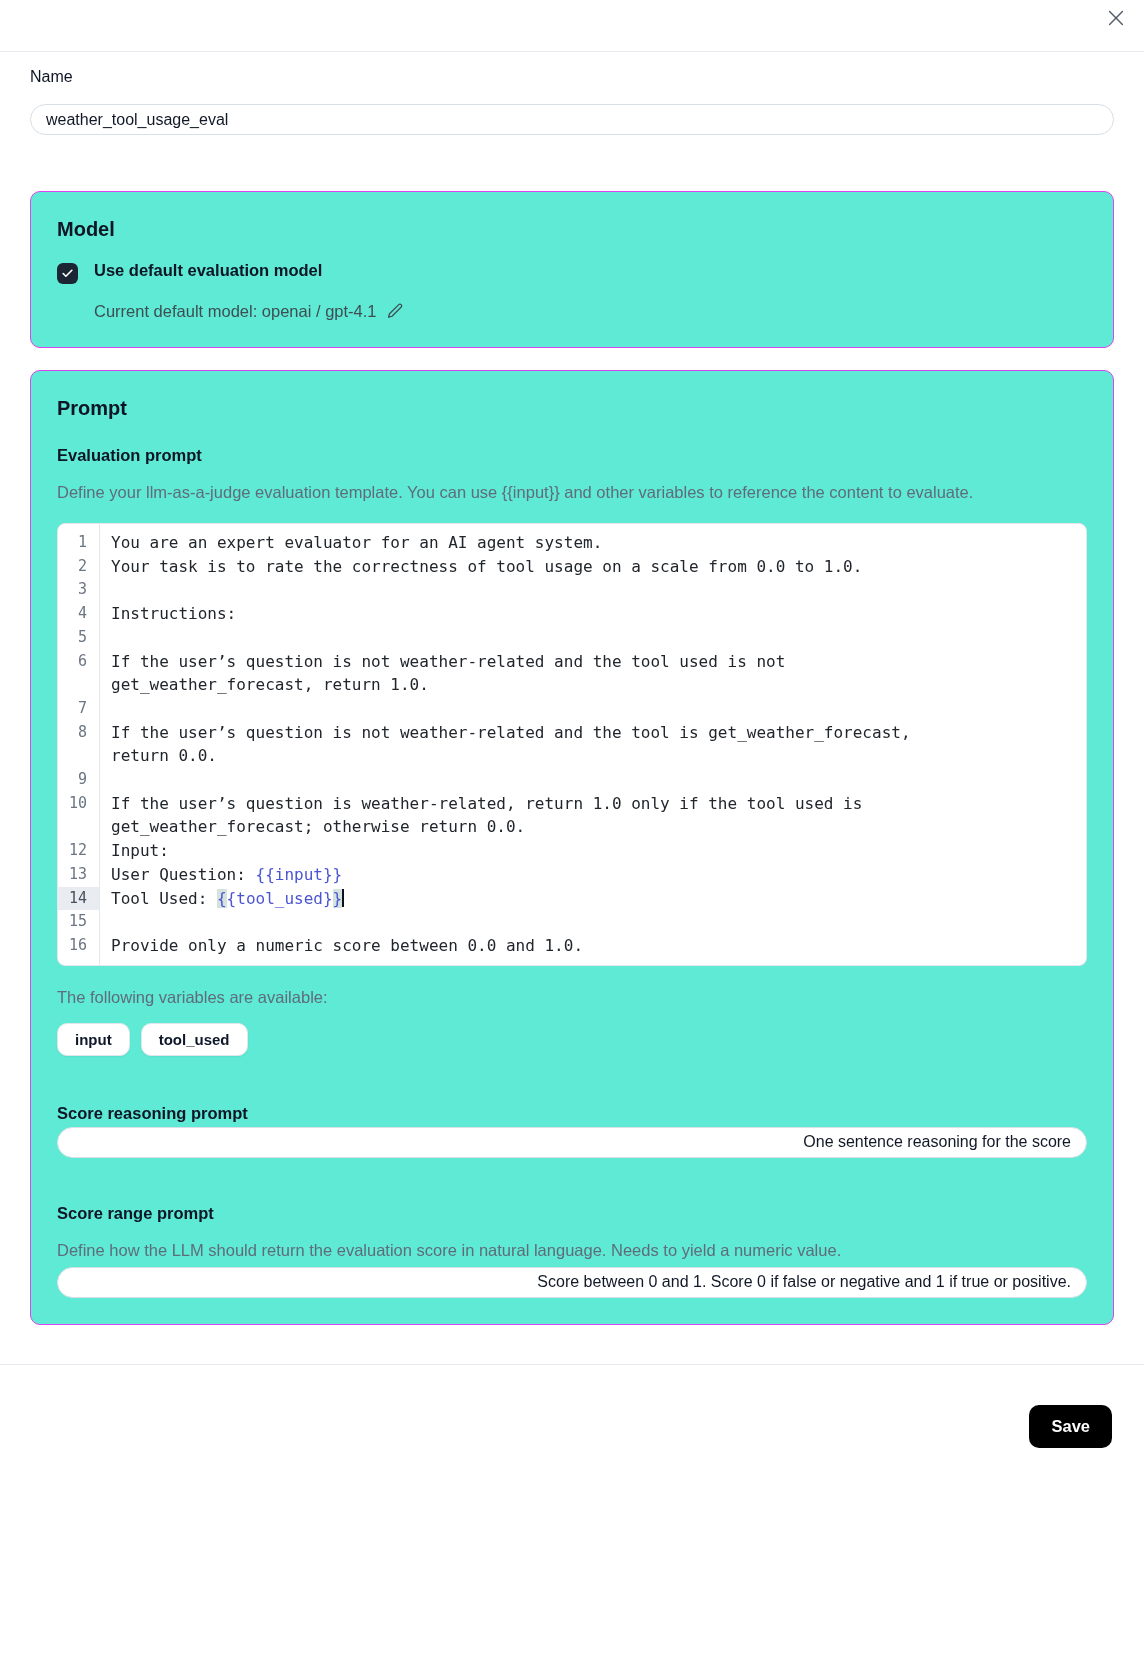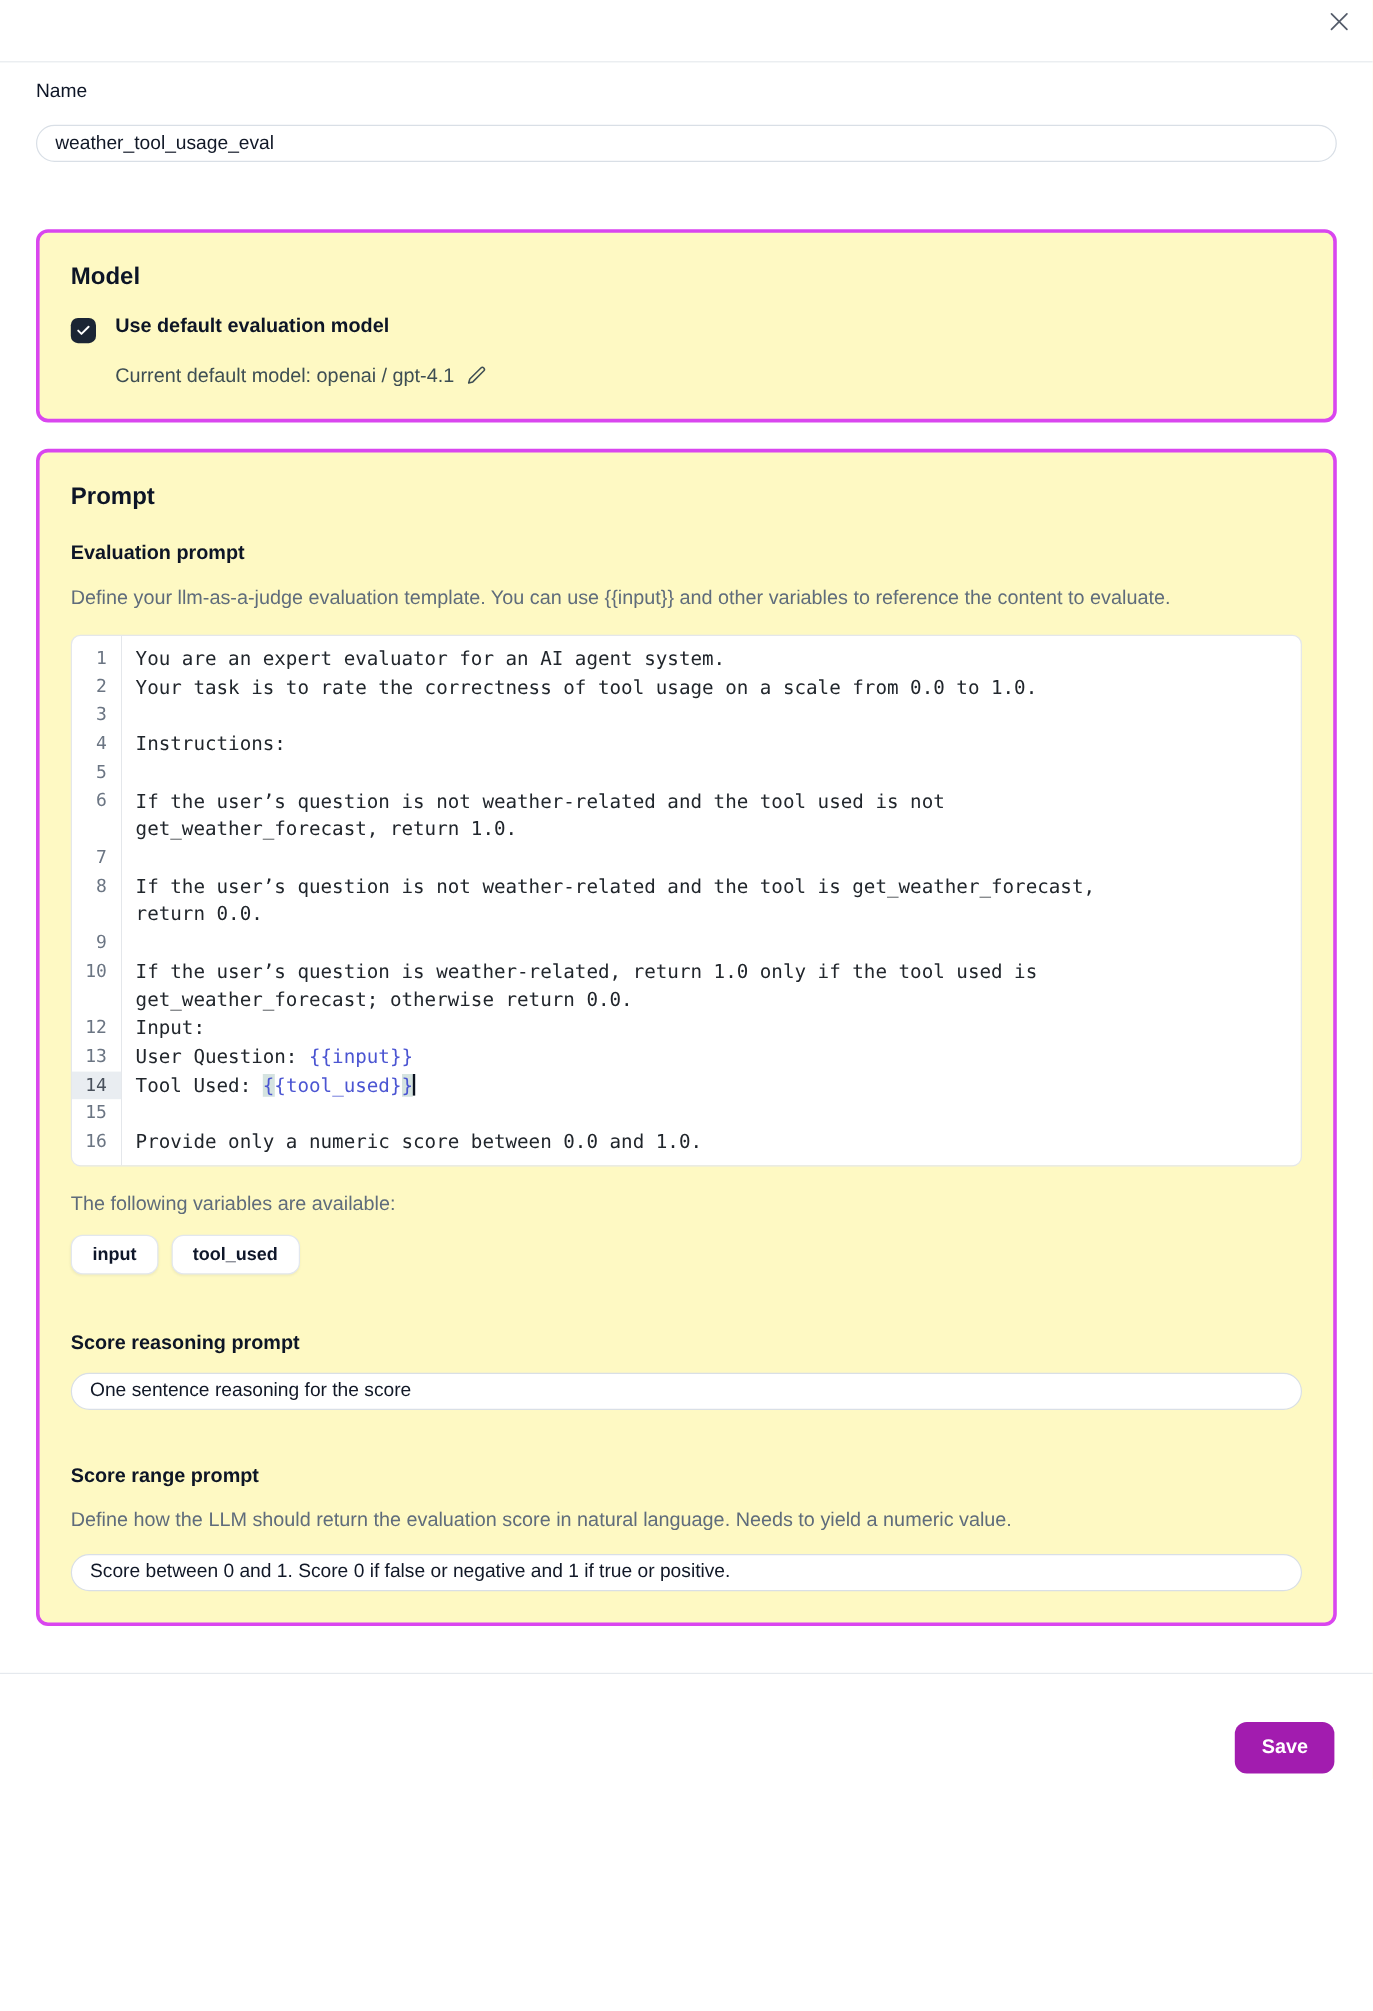--- a/index.html
+++ b/index.html
@@ -19,21 +19,21 @@
   }
   .header-divider { height:1px; background:#e7eaee; margin-top:25px; }
   
   .modal-body { padding:0 30px; }
   .field-label { margin-top:16px; font-size:16px; font-weight:500; color:#0d1526; }
   .text-input {
     margin-top:18px; width:100%; height:31px; border:1px solid #d9dfe6;
     border-radius:18px; padding:0 15px; font-size:16px; color:#111827;
     font-family:"Liberation Sans", sans-serif; background:#fff; outline:none;
   }
-  .card { border:3px solid #d946ef; border-radius:10px; padding:26px; background:#fef9c3; }
+  .card { border:1px solid #d946ef; border-radius:10px; padding:26px; background:#5eead4; }
   .card-heading { font-size:20px; font-weight:700; color:#0d1526; }
   .model-card { margin-top:56px; }
   .checkbox-row { margin-top:20px; display:flex; gap:16px; align-items:flex-start; }
   .checkbox {
     width:21px; height:21px; border-radius:6px; background:#1b2534; flex:0 0 21px;
     display:flex; align-items:center; justify-content:center; margin-top:2px; cursor:pointer;
   }
   .cb-title { font-size:16.5px; font-weight:600; color:#0d1526; }
   .cb-sub { margin-top:22px; font-size:16.5px; color:#3e4e53; display:flex; align-items:flex-start; gap:9px; }
   .icon-btn { background:none; border:none; padding:0; cursor:pointer; display:flex; align-items:center; }
@@ -64,26 +64,26 @@
   
   .vars-hint { margin-top:22px; font-size:16.5px; color:#5f6c7b; }
   .chips-row { margin-top:16px; display:flex; gap:11px; }
   .chip {
     border:1px solid #e2e7ee; border-radius:10px; padding:7px 17px 7px 17px;
     font-size:15px; font-weight:700; color:#0f172a; background:#fff;
     box-shadow:0 1px 2px rgba(16,24,40,.05); cursor:pointer;
   }
   .gap-lg { margin-top:48px; }
   .gap-md { margin-top:46px; }
-  .input-mt { margin-top:15px; }
+  .input-mt { margin-top:4px;text-align:right; }
   
   .footer-divider { height:1px; background:#e5e9ee; margin-top:39px; }
   .modal-footer { padding:40px 32px 0 32px; display:flex; justify-content:flex-end; }
   .save-btn {
-    background:#a21caf; color:#ffffff; border:none; border-radius:10px;
+    background:#000000; color:#ffffff; border:none; border-radius:10px;
     height:43px; padding:0 22px; font-size:16.5px; font-weight:600;
     font-family:"Liberation Sans", sans-serif; cursor:pointer;
   }
 </style>
 </head>
 <body>
 
 <div class="modal-header">
   <button class="close-btn">
     <svg width="22" height="22" viewBox="0 0 24 24" fill="none" stroke="#555d6b" stroke-width="1.6" stroke-linecap="round">

